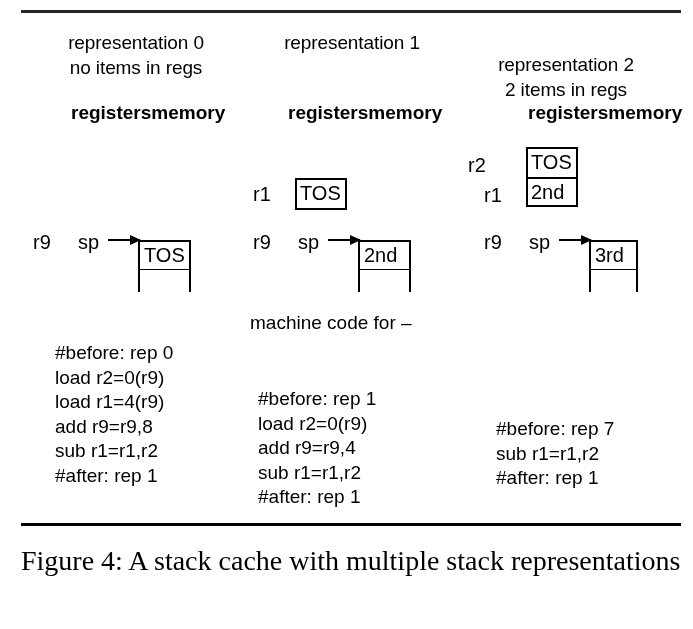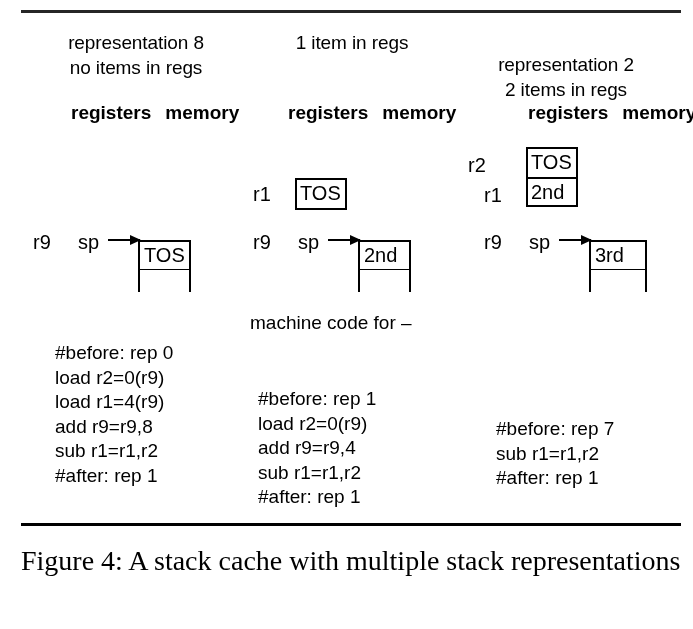--- a/index.html
+++ b/index.html
@@ -49,21 +49,21 @@
   .ch2 { left: 452px; top: 30px; margin-top: 22px; }
 
   .rm-head {
     position: absolute;
     font-size: 19px;
     font-weight: bold;
     line-height: 22px;
     white-space: nowrap;
   }
   .rm-head .reg { display: inline-block; margin-left: 48px; }
-  .rm-head .mem { display: inline-block; margin-left: 14px; }
+  .rm-head .mem { display: inline-block; }
   .rmh0 { left: 23px;  top: 102px; }
   .rmh1 { left: 240px; top: 102px; }
   .rmh2 { left: 480px; top: 102px; }
 
   
   .reg-label {
     position: absolute;
     font-size: 20px;
     line-height: 20px;
     white-space: nowrap;
@@ -166,25 +166,25 @@
 </style>
 </head>
 <body>
 
 <div class="figure-root">
 
   <div class="rule rule-top"></div>
   <div class="rule rule-bottom"></div>
 
   <div class="col-head ch0">
-    <span class="sub1">representation 8</span>
+    <span class="sub1">representation 0</span>
     <span class="sub2">no items in regs</span>
   </div>
   <div class="col-head ch1">
-    <span class="sub2">1 item in regs</span>
+    <span class="sub1">representation 1</span>
   </div>
   <div class="col-head ch2">
     <span class="sub1">representation 2</span>
     <span class="sub2">2 items in regs</span>
   </div>
 
   <div class="rm-head rmh0">
     <span class="reg">registers</span><span class="mem">memory</span>
   </div>
   <div class="rm-head rmh1">
@@ -218,21 +218,21 @@
   <div class="reg-label" style="left:468px; top:155px;">r2</div>
   <div class="reg-label" style="left:484px; top:185px;">r1</div>
   <div class="reg-box" style="left:526px; top:147px; width:52px;">
     <div class="reg-cell">TOS</div>
     <div class="reg-cell">2nd</div>
   </div>
 
   <div class="reg-label" style="left:484px; top:232px;">r9</div>
   <div class="sp-label" style="left:529px; top:232px;">sp</div>
   <div class="arrow" style="left:559px; top:239px; width:32px;"></div>
-  <div class="mem-box" style="left:589px; top:240px; width:58px;">
+  <div class="mem-box" style="left:589px; top:240px; width:49px;">
     <div class="mem-cell">3rd</div>
     <div class="mem-tail"></div>
   </div>
 
   <div class="machine-code-for">machine code for –</div>
 
   <div class="code-block cb0">
     <span class="code-line">#before: rep 0</span>
     <span class="code-line">load r2=0(r9)</span>
     <span class="code-line">load r1=4(r9)</span>

